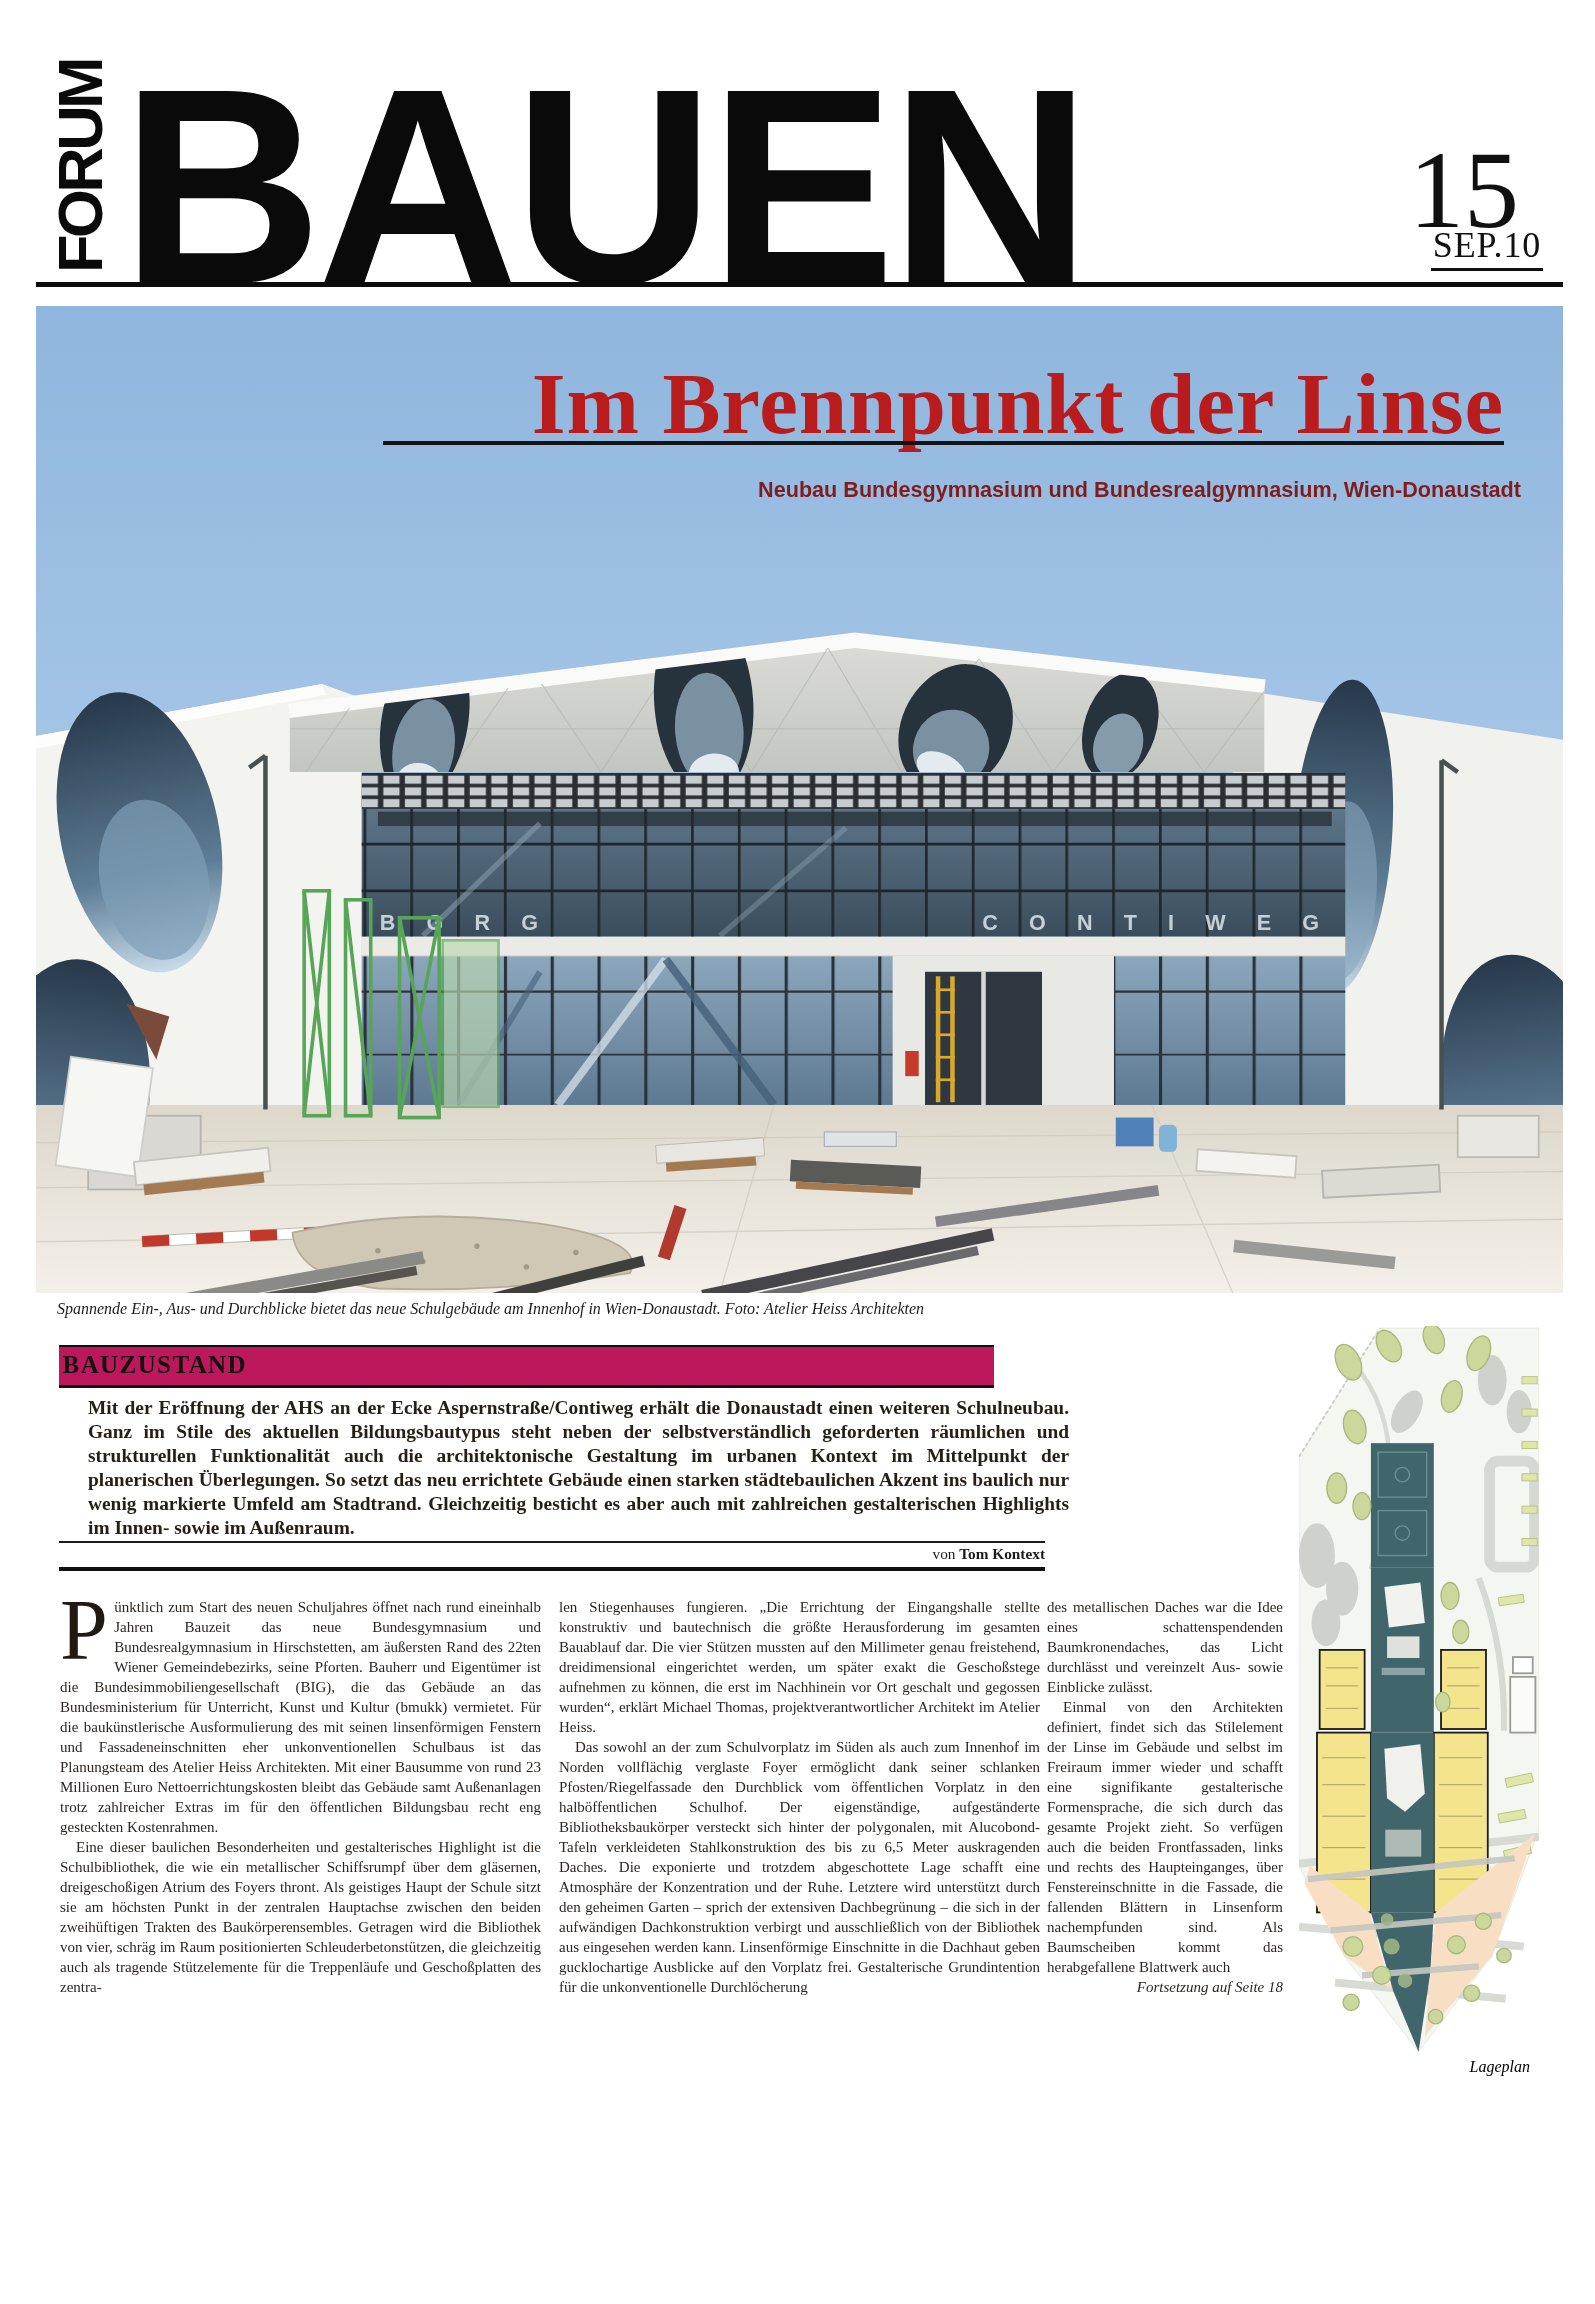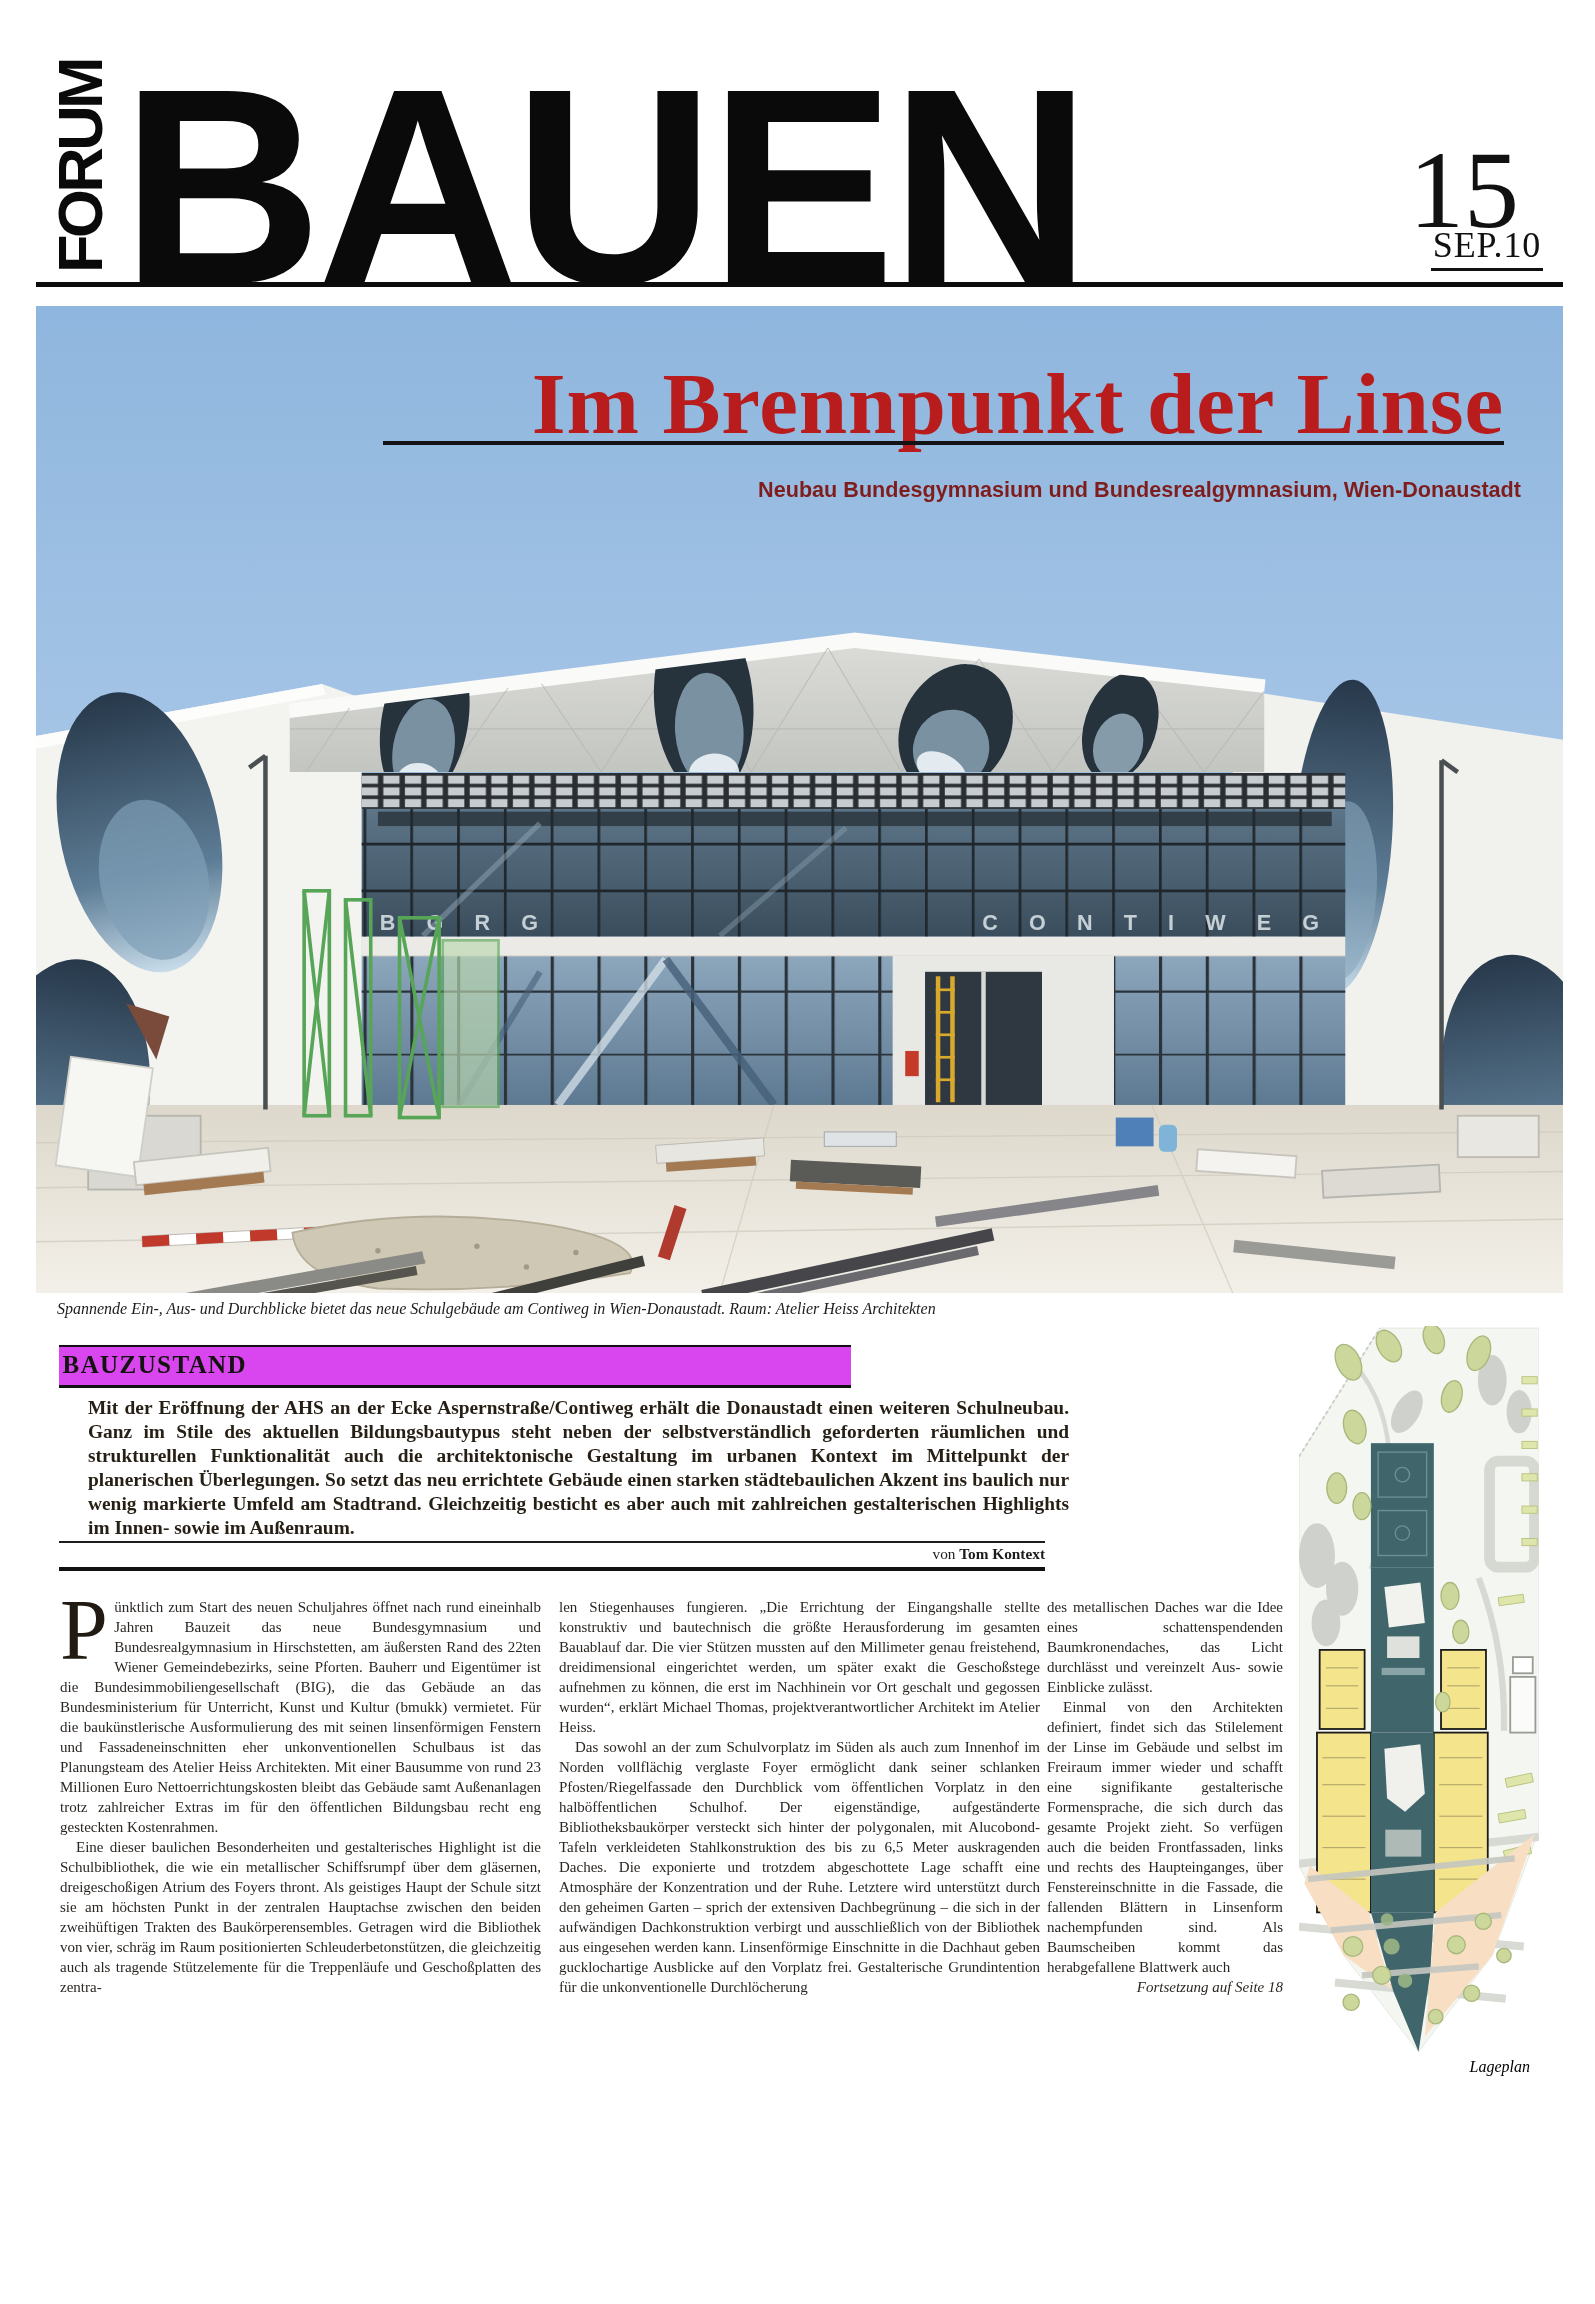--- a/index.html
+++ b/index.html
@@ -25,21 +25,21 @@
   #article-title{right:59px;top:54px;font-weight:700;font-size:87px;line-height:1;
     letter-spacing:0.9px;color:#b91c1c;white-space:nowrap;}
   #title-rule{right:59px;top:135px;width:1121px;height:3.6px;background:#131313;}
   #article-subtitle{right:42px;top:171px;font-family:"Liberation Sans",sans-serif;
     font-weight:700;font-size:21.6px;color:#7f1d1d;white-space:nowrap;}
 
   #photo-caption{left:57px;top:1300px;width:1170px;font-style:italic;font-size:16px;
     color:#1c1c1c;}
 
   
-  #section-band{left:59px;top:1345px;width:792px;height:38px;background:#d946ef;
+  #section-band{left:59px;top:1345px;width:935px;height:38px;background:#be185d;
     border-top:2.7px solid #111;border-bottom:3.6px solid #111;box-sizing:content-box;}
   #section-band span{display:block;padding:3.6px 0 0 3.6px;font-weight:700;font-size:25px;
     letter-spacing:1.4px;color:#151311;}
   #lede{left:60px;top:1396px;width:981px;font-weight:700;font-size:19.4px;
     line-height:24px;text-align:justify;color:#261f15;margin-left:28px;}
   #byline-rule-top{left:59px;top:1541px;width:986px;height:1.8px;background:#1c1c1c;}
   #byline{left:59px;top:1545px;width:986px;text-align:right;font-size:15.3px;color:#1c1c1c;}
   #byline b{font-weight:700;}
   #byline-rule-bottom{left:59px;top:1567px;width:986px;height:3.6px;background:#111;}
 
@@ -307,21 +307,21 @@
           </g>
         <rect x="700" y="1000" width="14" height="60" fill="#b03a2e" transform="rotate(18 707 1030)"></rect>
       </g>
     </svg>
 
     <div class="abs" id="article-title">Im Brennpunkt der Linse</div>
     <div class="abs" id="title-rule"></div>
     <div class="abs" id="article-subtitle">Neubau Bundesgymnasium und Bundesrealgymnasium, Wien-Donaustadt</div>
   </div>
 
-  <div class="abs" id="photo-caption">Spannende Ein-, Aus- und Durchblicke bietet das neue Schulgebäude am Contiweg in Wien-Donaustadt. Raum: Atelier Heiss Architekten</div>
+  <div class="abs" id="photo-caption">Spannende Ein-, Aus- und Durchblicke bietet das neue Schulgebäude am Innenhof in Wien-Donaustadt. Foto: Atelier Heiss Architekten</div>
 
   <div class="abs" id="section-band">
     <span>BAUZUSTAND</span>
   </div>
 
   <div class="abs" id="lede">Mit der Eröffnung der AHS an der Ecke Aspernstraße/Contiweg erhält die Donaustadt einen weiteren Schulneubau. Ganz im Stile des aktuellen Bildungsbautypus steht neben der selbstverständlich geforderten räumlichen und strukturellen Funktionalität auch die architektonische Gestaltung im urbanen Kontext im Mittelpunkt der planerischen Überlegungen. So setzt das neu errichtete Gebäude einen starken städtebaulichen Akzent ins baulich nur wenig markierte Umfeld am Stadtrand. Gleichzeitig besticht es aber auch mit zahlreichen gestalterischen Highlights im Innen- sowie im Außenraum.</div>
 
   <div class="abs" id="byline-rule-top"></div>
   <div class="abs" id="byline">
     <span>von</span>

